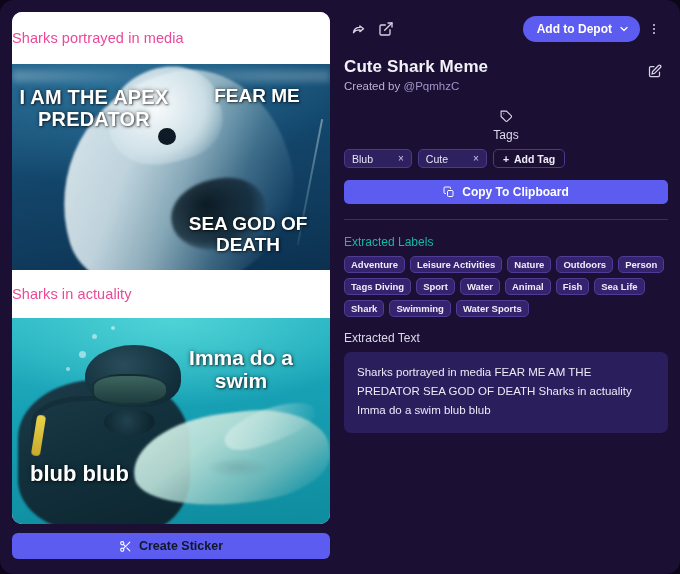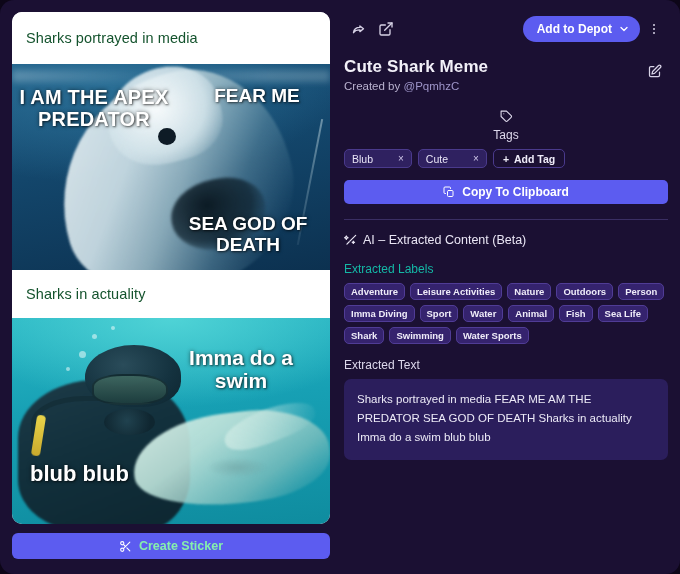--- a/index.html
+++ b/index.html
@@ -40,26 +40,25 @@
     border-radius: 10px;
     overflow: hidden;
     background: #ffffff;
     flex: 0 0 auto;
     display: flex;
     flex-direction: column;
   }
 
   .caption-bar {
     background: #ffffff;
-    color: #14532d;
+    color: #ec4899;
     font-size: 14.5px;
     letter-spacing: .1px;
     display: flex;
     align-items: center;
-    padding-left: 14px;
     flex: 0 0 auto;
   }
   .caption-top { height: 52px; }
   .caption-mid { height: 48px; }
 
   .photo {
     position: relative;
     flex: 1 1 auto;
     overflow: hidden;
   }
@@ -268,21 +267,21 @@
   #txt-imma   { right: 14px; top: 28px; width: 150px; font-size: 21px; }
   #txt-blub   { left: 18px;  bottom: 38px; width: 160px; font-size: 22px; text-align: left; }
 
   #create-sticker-btn {
     margin-top: 9px;
     width: 318px;
     height: 26px;
     background: #5c5cf0;
     border: none;
     border-radius: 6px;
-    color: #86efac;
+    color: #0f172a;
     font-size: 12.5px;
     font-weight: bold;
     font-family: "Liberation Sans", sans-serif;
     display: flex;
     align-items: center;
     justify-content: center;
     gap: 7px;
     cursor: pointer;
     flex: 0 0 auto;
   }
@@ -613,41 +612,30 @@
         <svg width="12" height="12" viewBox="0 0 24 24" fill="none" stroke="#ffffff" stroke-width="2" stroke-linecap="round" stroke-linejoin="round">
           <rect x="9" y="9" width="11" height="12" rx="2"></rect>
           <path d="M5 15H4a2 2 0 0 1-2-2V4a2 2 0 0 1 2-2h9a2 2 0 0 1 2 2v1"></path>
         </svg>
       </span>
       <span>Copy To Clipboard</span>
     </button>
 
     <div id="divider"></div>
 
-    <div class="section-label" id="ai-label">
-      <span>
-        <svg width="14" height="14" viewBox="0 0 24 24" fill="none" stroke="currentColor" stroke-width="2" stroke-linecap="round" stroke-linejoin="round">
-          <line x1="20" y1="4" x2="10" y2="14"></line>
-          <path d="M9 15l-4 4"></path>
-          <path d="M4 5l1 2 2 1-2 1-1 2-1-2-2-1 2-1z"></path>
-          <path d="M16 14l.7 1.4 1.4.6-1.4.7-.7 1.3-.7-1.3-1.3-.7 1.3-.6z"></path>
-        </svg>
-      </span>
-      <span>AI – Extracted Content (Beta)</span>
-    </div>
 
     <div id="extracted-labels-title">Extracted Labels</div>
 
     <div id="labels-row">
       <div class="label-chip">Adventure</div>
       <div class="label-chip">Leisure Activities</div>
       <div class="label-chip">Nature</div>
       <div class="label-chip">Outdoors</div>
       <div class="label-chip">Person</div>
-      <div class="label-chip">Imma Diving</div>
+      <div class="label-chip">Tags Diving</div>
       <div class="label-chip">Sport</div>
       <div class="label-chip">Water</div>
       <div class="label-chip">Animal</div>
       <div class="label-chip">Fish</div>
       <div class="label-chip">Sea Life</div>
       <div class="label-chip">Shark</div>
       <div class="label-chip">Swimming</div>
       <div class="label-chip">Water Sports</div>
     </div>
 

